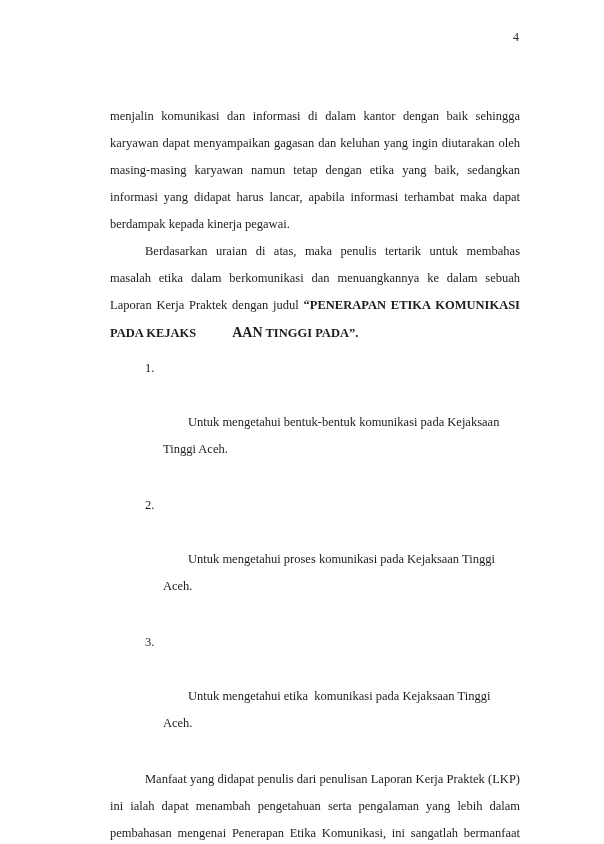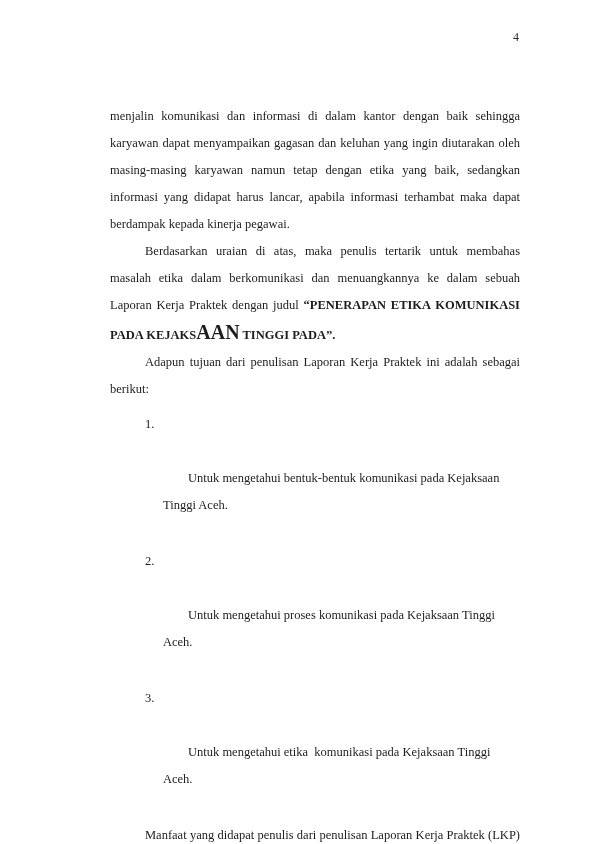--- a/index.html
+++ b/index.html
@@ -33,21 +33,21 @@
   }
   .para {
     margin: 0;
     text-align: justify;
     white-space: pre-wrap;
   }
   .indent {
     text-indent: 35px;
   }
   .bold { font-weight: bold; }
-  .bold-large { font-weight: bold; font-size: 20px; }
+  .bold-large { font-weight: bold; font-size: 14px; margin-left: 36px; }
   .objectives {
     margin: 8px 0 0 0;
   }
   .list-item {
     position: relative;
     padding-left: 53px;
     margin-bottom: 2px;
     text-align: left;
     white-space: pre-wrap;
   }
@@ -63,21 +63,20 @@
 <div class="page">
 
   <div class="page-number">4</div>
 
   <div class="content">
 
     <p class="para">menjalin komunikasi dan informasi di dalam kantor dengan baik sehingga karyawan dapat menyampaikan gagasan dan keluhan yang ingin diutarakan oleh masing-masing karyawan namun tetap dengan etika yang baik, sedangkan informasi yang didapat harus lancar, apabila informasi terhambat maka dapat berdampak kepada kinerja pegawai.</p>
 
     <p class="para indent"><span>Berdasarkan uraian di atas, maka penulis tertarik untuk membahas masalah etika dalam berkomunikasi dan menuangkannya ke dalam sebuah Laporan Kerja Praktek dengan judul </span><span class="bold">“PENERAPAN ETIKA KOMUNIKASI PADA KEJAKS</span><span class="bold-large">AAN</span><span class="bold"> TINGGI PADA”.</span></p>
 
-    <p class="para indent">Adapun tujuan dari penulisan Laporan Kerja Praktek ini adalah sebagai berikut:</p>
 
     <div class="objectives">
       <div class="list-item">
         <span class="marker">1.</span>
         <span>Untuk mengetahui bentuk-bentuk komunikasi pada Kejaksaan Tinggi Aceh.</span>
       </div>
       <div class="list-item">
         <span class="marker">2.</span>
         <span>Untuk mengetahui proses komunikasi pada Kejaksaan Tinggi Aceh.</span>
       </div>

